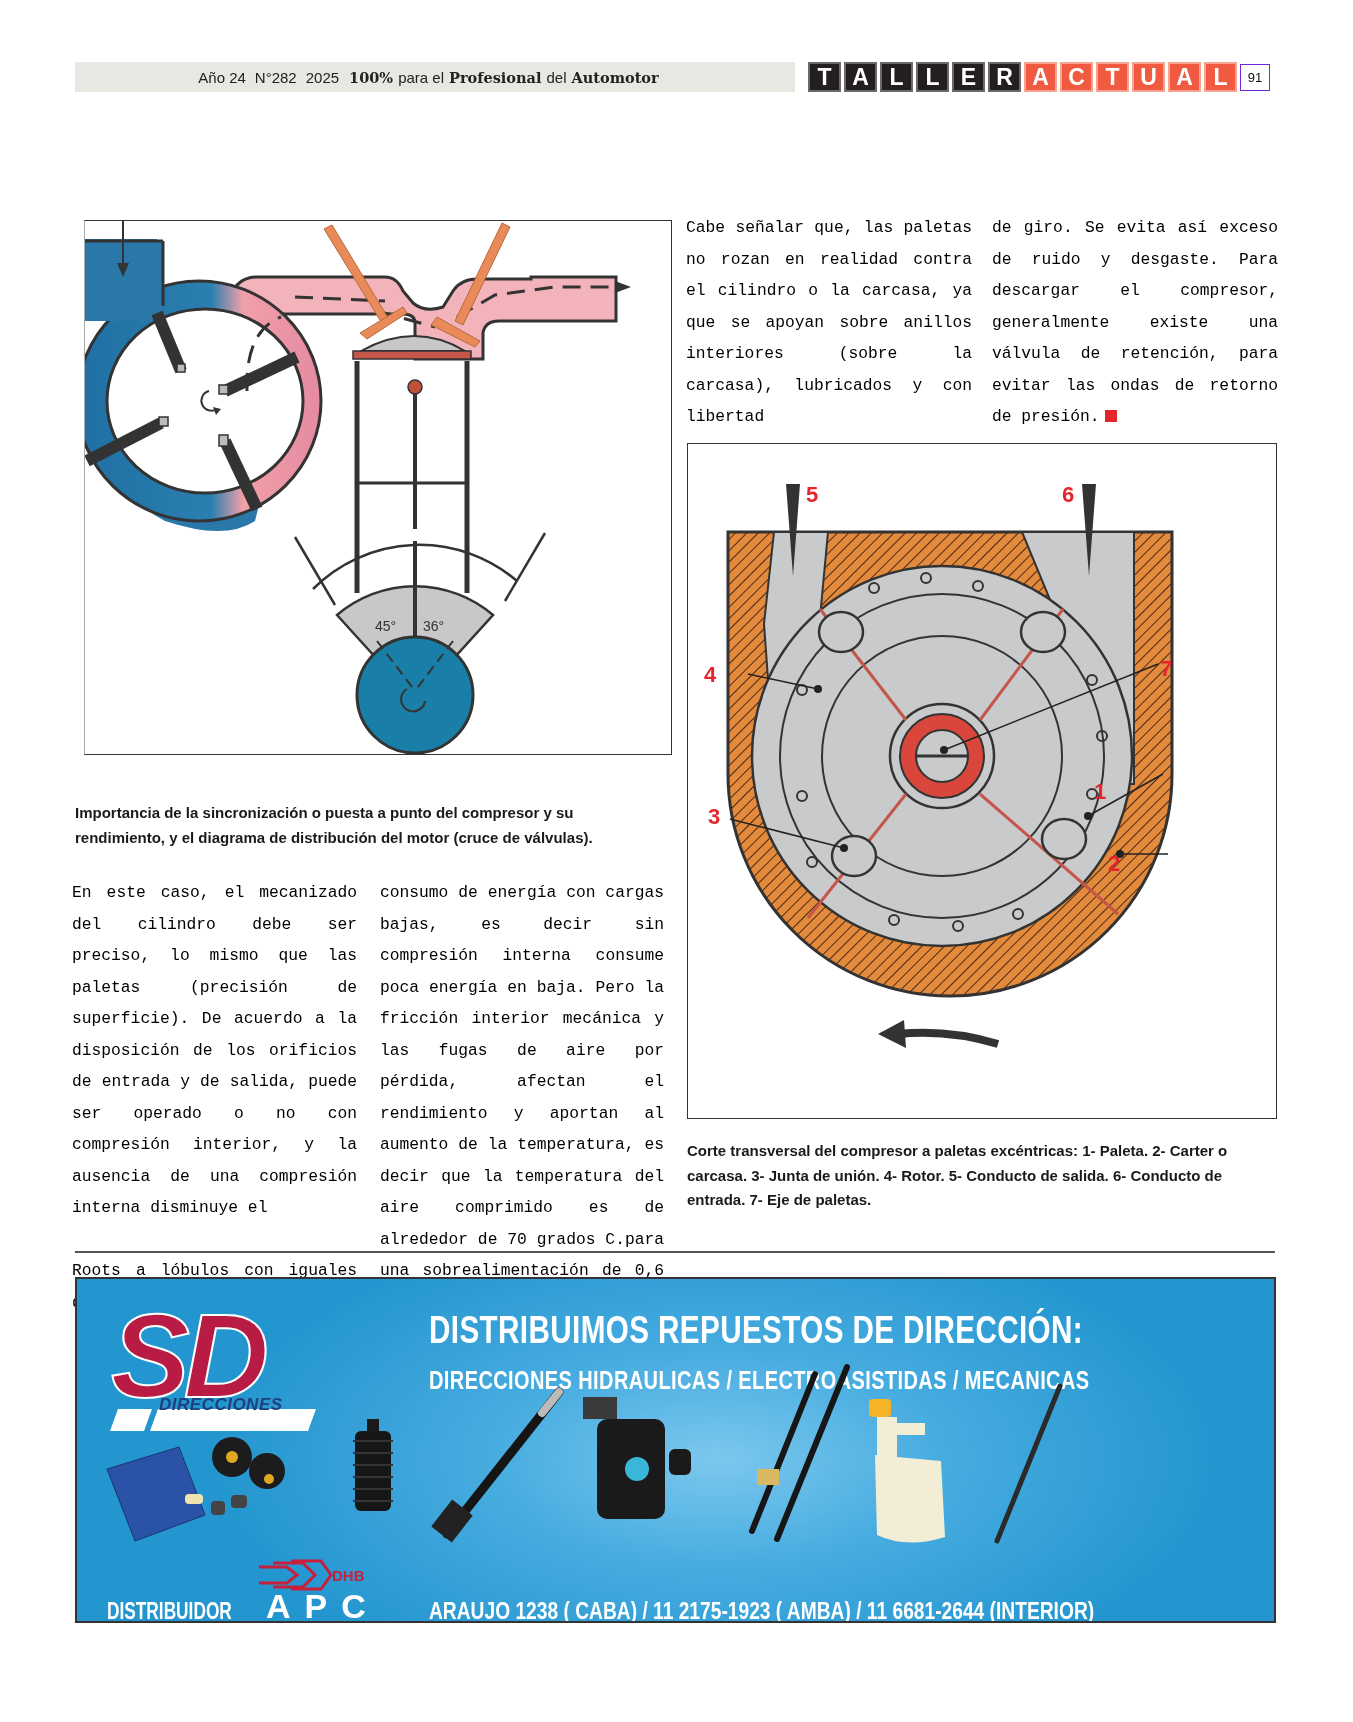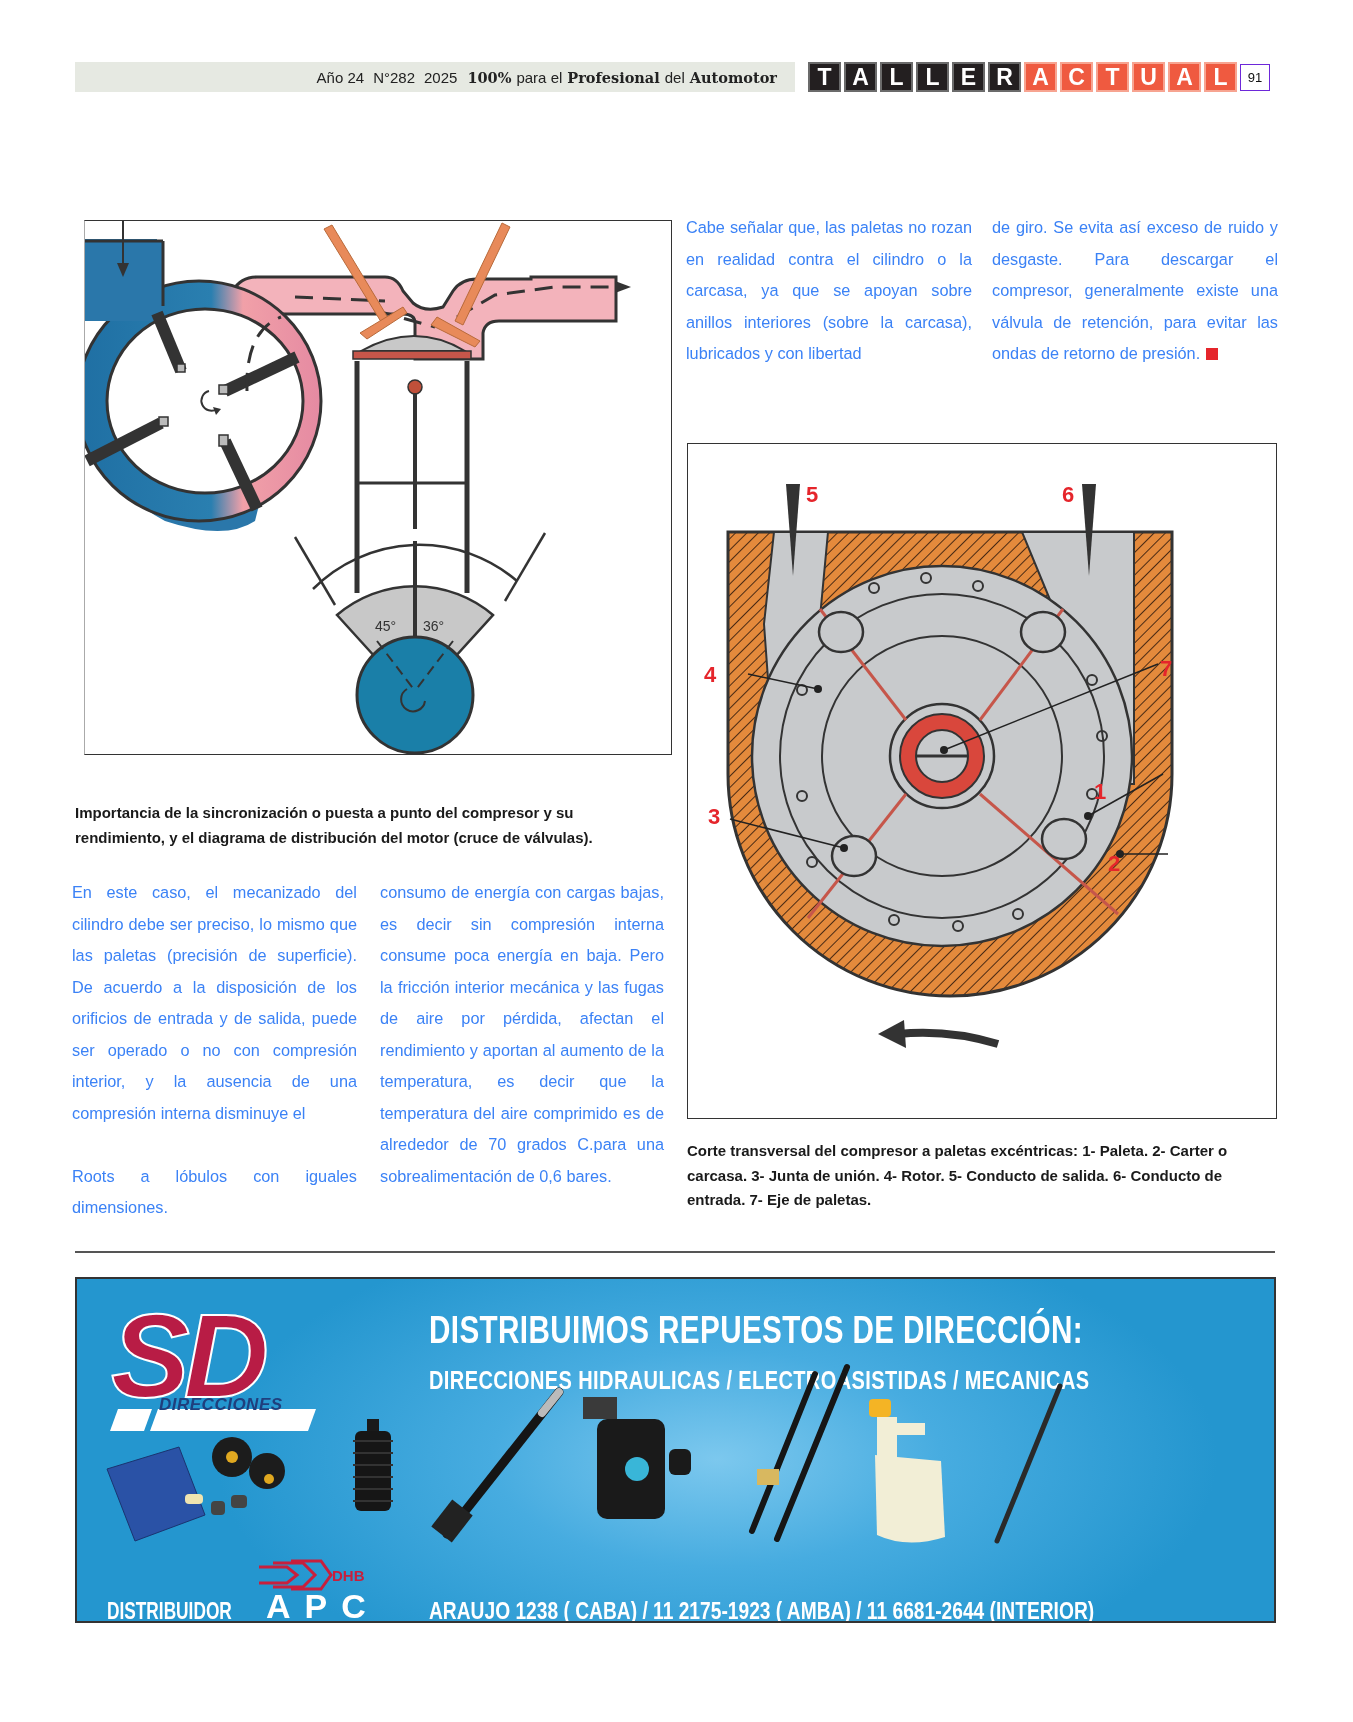--- a/index.html
+++ b/index.html
@@ -1,21 +1,21 @@
 <!DOCTYPE html>
 <html><head>
 <meta charset="utf-8">
 <style>
   * { box-sizing: border-box; margin: 0; padding: 0; }
   html, body { width: 1353px; height: 1722px; background: #ffffff; overflow: hidden; }
   body { position: relative; font-family: "Liberation Sans", sans-serif; color: #222; }
 
   
   .hdr-band { position: absolute; left: 75px; top: 62px; width: 720px; height: 30px; background: #e6e9e2;
-    display: flex; align-items: center; justify-content: flex-end; padding-right: 18px;
+    display: flex; align-items: center; justify-content: center; padding-right: 18px;
     font-family: "Liberation Sans Narrow", "Liberation Sans", sans-serif; font-size: 15px; color: #222; }
   .hdr-band .b { font-family: "DejaVu Serif", serif; font-weight: bold; font-size: 14.5px; }
   .hdr-band span { margin-left: 5px; }
   .brand { position: absolute; left: 808px; top: 62px; height: 30px; display: flex; gap: 3px; }
   .tile { width: 33px; height: 30px; display: flex; align-items: center; justify-content: center;
     font-family: "Liberation Sans", sans-serif; font-weight: bold; font-size: 23px; color: #fff;
     border: 2px solid; }
   .tile.dark { background: #231f20; border-color: #6b6b6b; box-shadow: inset 0 0 0 1px #231f20; }
   .tile.red { background: #ef5a40; border-color: #f7a491; box-shadow: inset 0 0 0 1px #ef5a40; }
   .pageno { position: absolute; left: 1240px; top: 64px; width: 30px; height: 27px; border: 1px solid #6d28d9;
@@ -25,22 +25,22 @@
   .fig { position: absolute; border: 1.5px solid #333; background: #fff; overflow: hidden; }
   .fig1 { left: 84px; top: 220px; width: 588px; height: 535px; border-left-color: #aaa; }
   .fig2 { left: 687px; top: 443px; width: 590px; height: 676px; }
   .fig svg { position: absolute; left: 0; top: 0; }
 
   .caption { position: absolute; font-family: "Liberation Sans", sans-serif; font-weight: bold;
     font-size: 15px; line-height: 25px; color: #1a1a1a; }
   .cap1 { left: 75px; top: 800px; width: 590px; }
   .cap2 { left: 687px; top: 1139px; width: 592px; line-height: 24.5px; }
 
-  .col { position: absolute; font-family: Liberation Sans, sans-serif; font-size: 16.3px;
-    line-height: 31.5px; color: #3b82f6; text-align: justify; }
+  .col { position: absolute; font-family: Liberation Mono, monospace; font-size: 16.3px;
+    line-height: 31.5px; color: #000000; text-align: justify; }
   .col p { margin: 0; }
   .col p + p { margin-top: 31.5px; }
   .rc1 { left: 686px; top: 212px; width: 286px; }
   .rc2 { left: 992px; top: 212px; width: 286px; }
   .lc1 { left: 72px; top: 877px; width: 285px; }
   .lc2 { left: 380px; top: 877px; width: 284px; }
   .endmark { display: inline-block; width: 12px; height: 12px; background: #e5252b; vertical-align: -1px; margin-left: 6px; }
 
   .sep { position: absolute; left: 75px; top: 1251px; width: 1200px; height: 2px; background: #555; }
 

